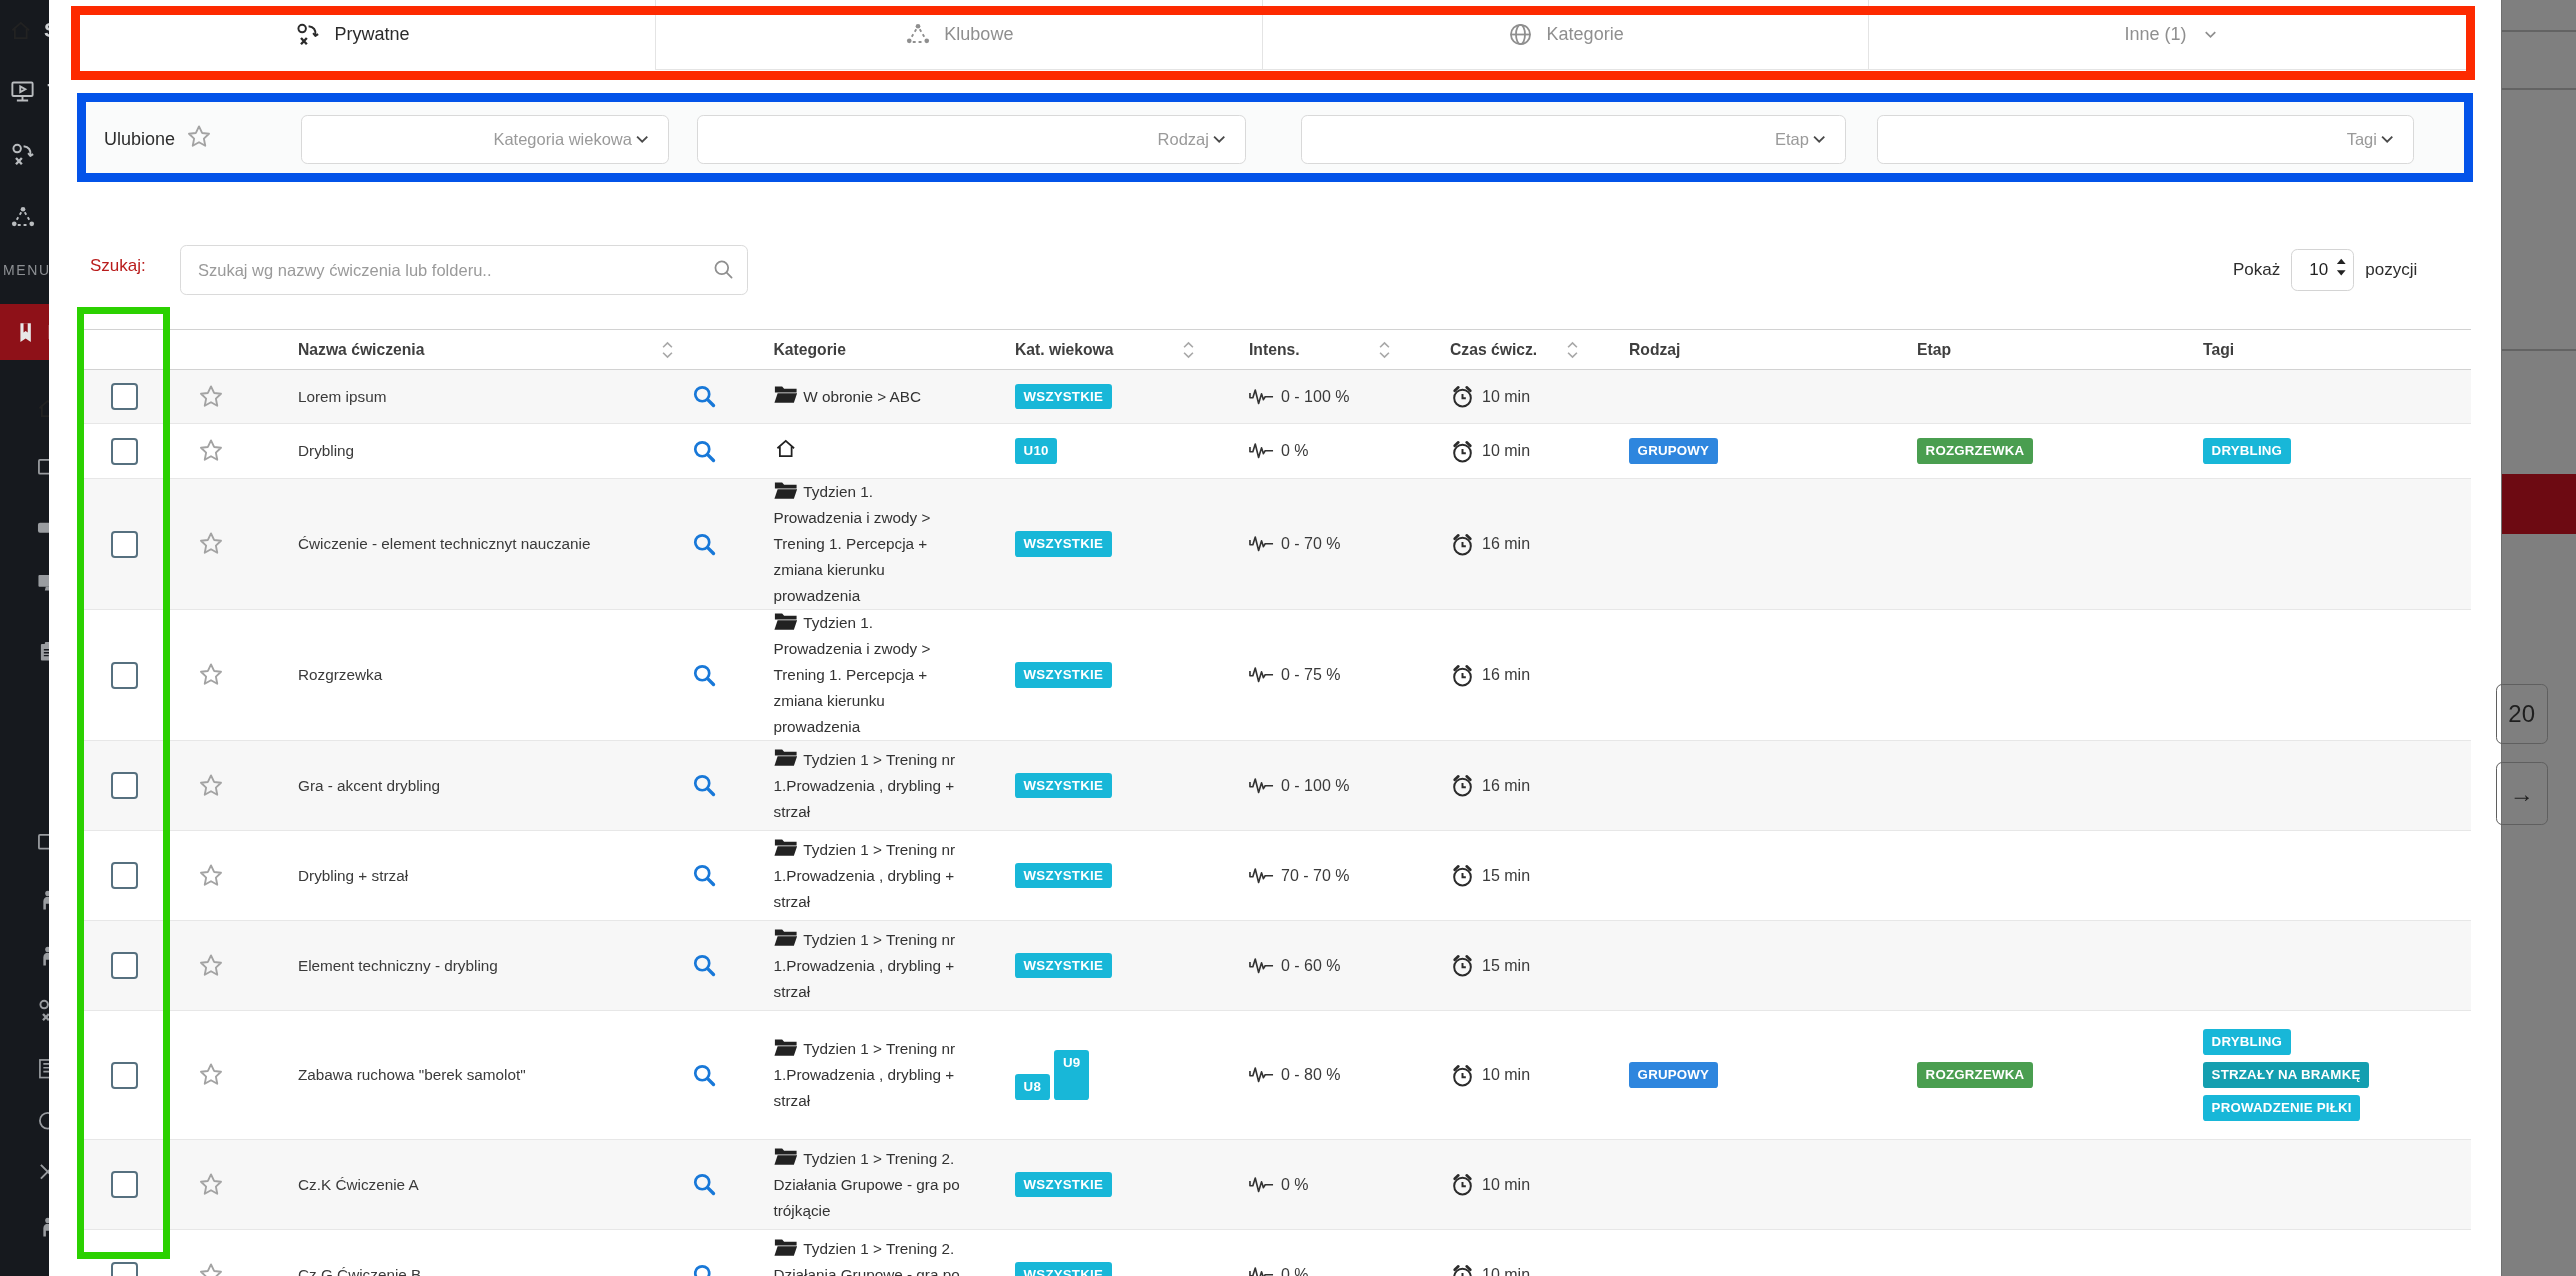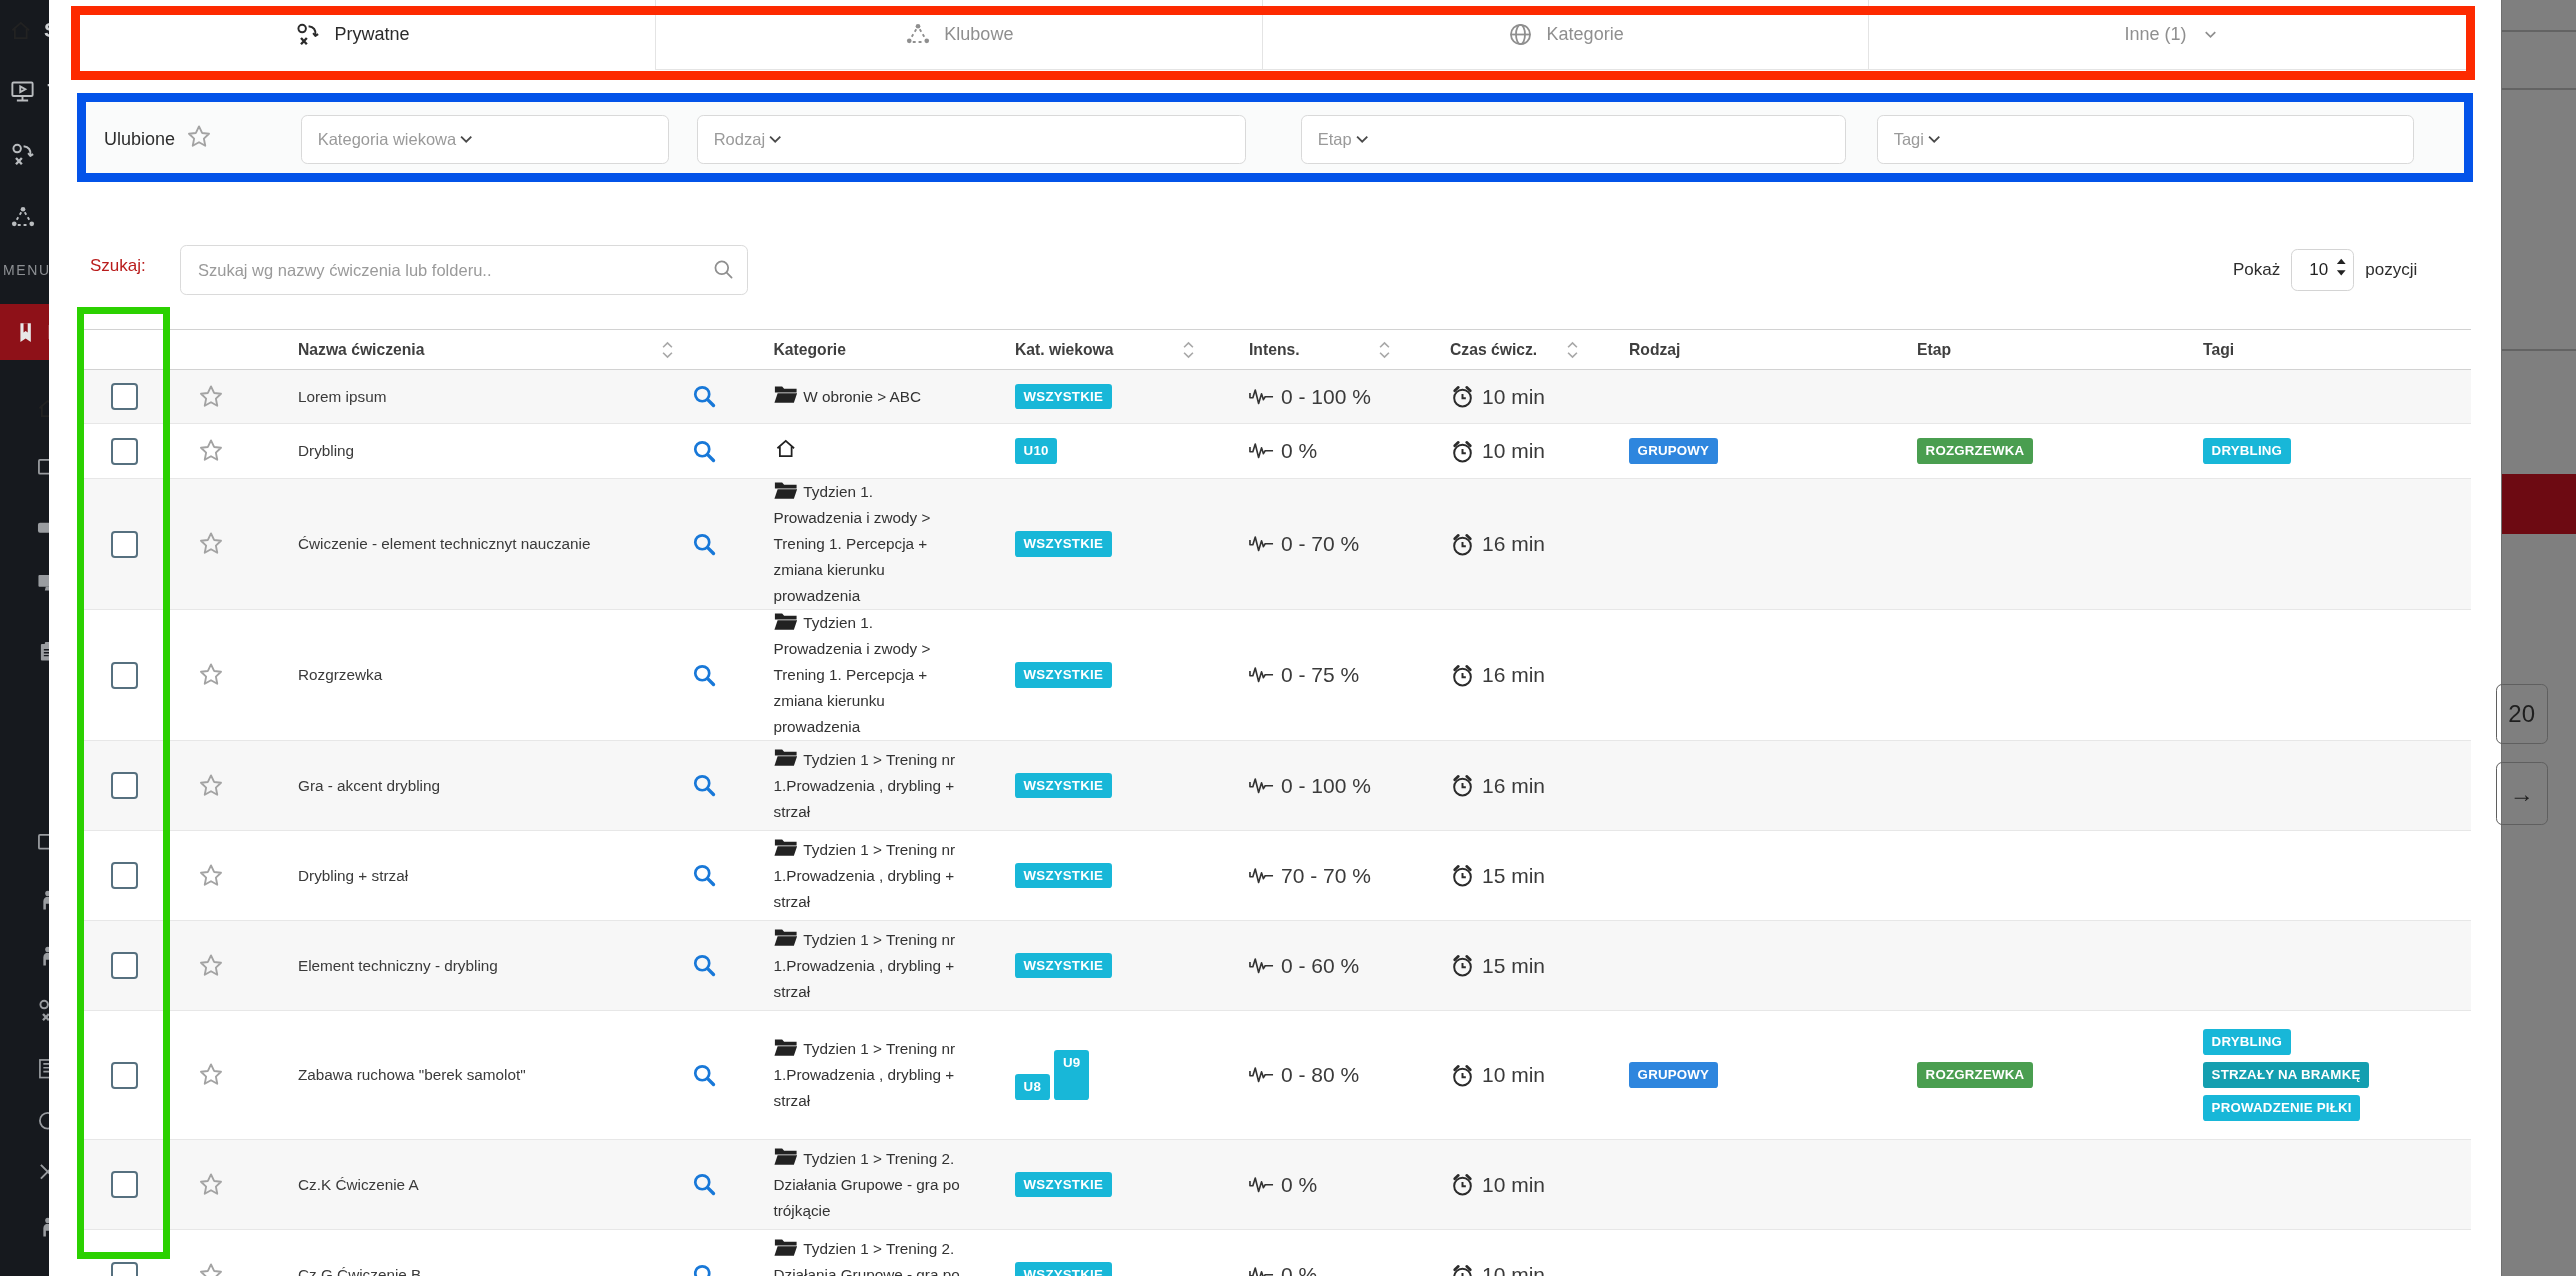--- a/index.html
+++ b/index.html
@@ -22,21 +22,21 @@
   .tab{flex:1;display:flex;align-items:center;justify-content:center;gap:12.5px;font-size:18px;color:#8f8f8f;
        border-bottom:1.6px solid #e4e4e4;cursor:pointer;background:#fff;}
   .tab + .tab{border-left:0.8px solid #e4e4e4;}
   .tab.active{color:#2b2b2b;border-bottom:1.6px solid transparent;}
   .tab .chev{margin-left:1.6px;display:flex;}
   
   .filterbar{position:absolute;left:29px;top:100px;width:2393px;height:79px;background:#fafbfb;border-radius:6.3px;
              box-shadow:0 0.8px 2.4px rgba(0,0,0,0.08);}
   .fav{position:absolute;left:26px;top:0;height:79px;display:flex;align-items:center;gap:9.4px;font-size:18px;color:#2d2d2d;}
   .fselect{position:absolute;top:15px;height:49px;background:#fff;border:1.6px solid #d9d9d9;border-radius:6.3px;
-           display:flex;align-items:center;justify-content:flex-start;padding:0 15.7px;box-sizing:border-box;
+           display:flex;align-items:center;justify-content:flex-end;padding:0 15.7px;box-sizing:border-box;
            font-size:16.5px;color:#9a9a9a;cursor:pointer;}
   
   .search-label{position:absolute;left:41px;top:256px;font-size:17px;color:#b91c1c;}
   .search-box{position:absolute;left:131px;top:245px;width:568px;height:50px;box-sizing:border-box;}
   .search-box input{width:100%;height:100%;box-sizing:border-box;border:1.6px solid #dadada;border-radius:6.3px;
            padding:0 47px 0 17px;font-size:16.5px;color:#444;font-family:"Liberation Sans",sans-serif;background:#fff;}
   .search-box input::placeholder{color:#9a9a9a;}
   .search-box .mag{position:absolute;right:12.5px;top:12.5px;}
   .pag{position:absolute;top:249px;display:flex;align-items:center;gap:11px;font-size:17px;color:#2d2d2d;}
   .pagebox{width:63px;height:42px;border:1.6px solid #d4d4d4;border-radius:6.3px;display:flex;align-items:center;
@@ -47,21 +47,21 @@
   .thead{display:flex;height:39px;border-top:1.6px solid #d2d2d2;border-bottom:1.6px solid #d2d2d2;align-items:center;}
   .th{font-size:15.7px;font-weight:bold;color:#3f3f3f;display:flex;align-items:center;justify-content:space-between;
       box-sizing:border-box;height:100%;}
   .trow{display:flex;border-bottom:1.6px solid #e7e7e7;background:#fff;}
   .trow.alt{background:#f7f7f7;}
   .td{box-sizing:border-box;display:flex;align-items:center;}
   .name-txt{font-size:15.3px;color:#3a3a3a;}
   .cat-txt{font-size:15.3px;color:#333;line-height:26px;}
   .cat-txt svg{vertical-align:-3.1px;margin-right:6.3px;}
   .badge{display:inline-block;padding:6.3px 8.6px;border-radius:3.1px;color:#fff;font-weight:bold;font-size:13.3px;line-height:1;letter-spacing:0.2px;white-space:nowrap;}
-  .metric{display:flex;align-items:center;gap:7px;font-size:21px;color:#3a3a3a;white-space:nowrap;}
+  .metric{display:flex;align-items:center;gap:7px;font-size:16px;color:#3a3a3a;white-space:nowrap;}
   .checkbox{width:27px;height:27px;border:2.4px solid #56707f;border-radius:3.9px;background:#fff;box-sizing:border-box;cursor:pointer;}
   .tagstack{display:flex;flex-direction:column;gap:7px;align-items:flex-start;}
   .agewrap{display:flex;gap:4.7px;}
   
   .rightstrip{position:absolute;left:2501px;top:0;width:75px;height:1276px;background:#7f7f7f;z-index:3;border-left:0.8px solid #6f6f6f;}
   .rs-line{position:absolute;left:0;width:75px;height:1.6px;background:rgba(0,0,0,0.22);}
   .rs-red{position:absolute;left:0;top:474px;width:75px;height:60px;background:#6d0a12;}
   .rs-box{position:absolute;left:-6.3px;width:52px;box-sizing:border-box;border:1.6px solid #5f5f5f;border-radius:6.3px;
           display:flex;align-items:center;justify-content:center;font-size:24px;color:#1f1f1f;}
   

